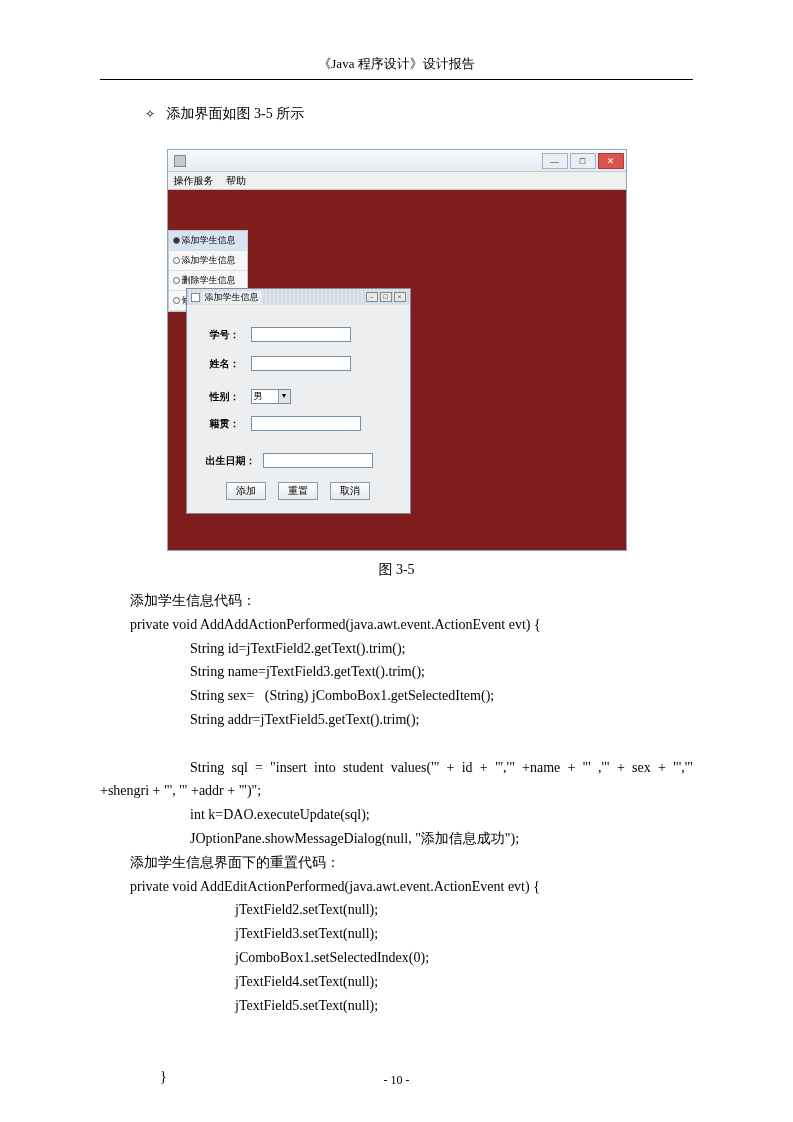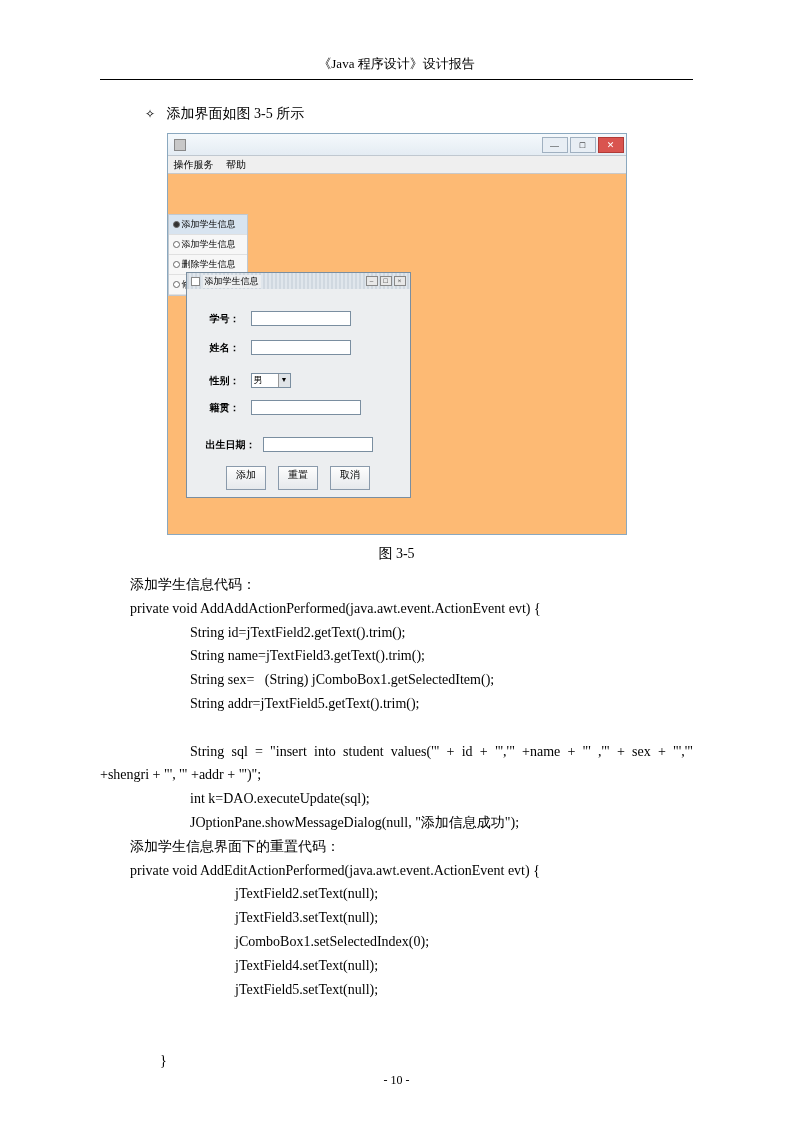--- a/index.html
+++ b/index.html
@@ -1,49 +1,49 @@
 <!DOCTYPE html>
 <html><head>
 <meta charset="utf-8">
 <style>
   * { box-sizing: border-box; margin: 0; padding: 0; }
   body { width: 793px; height: 1122px; background: #fff; font-family: "SimSun", "Times New Roman", serif; position: relative; }
   .page { padding: 55px 100px 40px 100px; }
   .header { text-align: center; font-size: 13px; margin-bottom: 6px; }
   .header-line { border-top: 1px solid #000; margin: 0 0 25px 0; }
-  .bullet-line { font-size: 14px; margin-bottom: 10px; margin-left: 45px; }
+  .bullet-line { font-size: 14px; margin-bottom: 26px; margin-left: 45px; }
   .diamond { font-size: 12px; margin-right: 8px; }
   .app-window { width: 460px; margin: 0 auto 10px auto; background: #eef2f5; border: 1px solid #8aa8bf; position: relative; }
   .titlebar { height: 22px; background: linear-gradient(#f5f9fc,#e4ecf3); display: flex; justify-content: flex-end; align-items: center; padding: 0 2px; border-bottom: 1px solid #c0c8d0; }
   .tbtn { width: 26px; height: 16px; margin-left: 2px; font-size: 9px; text-align: center; line-height: 14px; border: 1px solid #a0b0c0; background: #e8eef4; }
   .tbtn.red { background: #d9544f; color: #fff; border-color: #b03b37; }
   .java-icon { width: 12px; height: 12px; margin: 0 auto 0 4px; background: #c8c8c8; border: 1px solid #888; font-size: 7px; text-align: center; line-height: 10px; }
   .menubar { height: 18px; background: #efefef; border-bottom: 1px solid #c8c8c8; font-size: 10px; padding: 2px 6px; }
   .menubar span { margin-right: 10px; }
   .sidebar { position: absolute; top: 40px; left: 0; width: 80px; background: #f7f7f7; border: 1px solid #c0c8d0; font-size: 9px; }
   .side-item { padding: 3px 4px; border-bottom: 1px solid #e0e0e0; }
   .side-item.active { background: #d8e4f0; }
   .radio { display: inline-block; width: 7px; height: 7px; border: 1px solid #666; border-radius: 50%; margin-right: 2px; vertical-align: middle; background: #fff; }
   .radio.sel { background: #333; }
-  .body-area { height: 360px; background: #fdba74; position: relative; }
+  .body-area { height: 360px; background: #7f1d1d; position: relative; }
   .internal-win { position: absolute; top: 98px; left: 18px; width: 225px; height: 226px; border: 1px solid #7a8ea0; background: #eceef0; }
   .iw-title { height: 16px; background: repeating-linear-gradient(90deg,#d0d8e0 0,#d0d8e0 2px,#e0e6ec 2px,#e0e6ec 4px); font-size: 9px; padding: 1px 4px; display: flex; align-items: center; }
   .iw-title-text { background: #eceef0; padding: 0 2px; }
   .iw-sq { width: 9px; height: 9px; border: 1px solid #888; background: #fff; margin-right: 3px; }
   .iw-ctrls { margin-left: auto; display: flex; gap: 2px; }
   .iw-c { width: 12px; height: 10px; border: 1px solid #888; background: #e8e8e8; font-size: 7px; text-align: center; line-height: 8px; }
   .form-row { display: flex; align-items: center; padding: 4px 18px; font-size: 10px; }
   .form-row label { width: 40px; text-align: center; margin-right: 6px; font-weight: bold; }
   .txtfield { width: 100px; height: 15px; background: #fff; border: 1px solid #7a8ea0; }
   .txtfield.w2 { width: 110px; }
   .combo { width: 40px; height: 15px; background: #fff; border: 1px solid #7a8ea0; display: flex; align-items: center; }
   .combo-val { flex: 1; font-size: 9px; padding-left: 2px; }
   .combo-arr { width: 12px; height: 13px; background: #e0e4e8; border-left: 1px solid #999; font-size: 7px; text-align: center; line-height: 13px; }
   .btns-row { display: flex; justify-content: center; gap: 12px; padding: 10px 0; }
-  .jbtn { width: 40px; height: 24px; font-size: 10px; background: linear-gradient(#fdfdfd,#e6e9ec); border: 1px solid #8a9aab; text-align: center; line-height: 16px; }
+  .jbtn { width: 40px; height: 18px; font-size: 10px; background: linear-gradient(#fdfdfd,#e6e9ec); border: 1px solid #8a9aab; text-align: center; line-height: 16px; }
   .int-body { padding-top: 18px; }
   .caption { text-align: center; font-size: 14px; margin: 8px 0 10px 0; }
   .code-text { font-size: 14px; line-height: 1.7; font-family: "SimSun", "Times New Roman", serif; }
   .code-text p { white-space: pre-wrap; }
   .ind1 { padding-left: 30px; }
   .ind2 { padding-left: 60px; }
   .ind3 { padding-left: 90px; }
   .ind4 { padding-left: 135px; }
   .justified { text-align: justify; text-align-last: justify; }
   .footer { position: absolute; bottom: 34px; width: 100%; text-align: center; font-size: 12px; }

